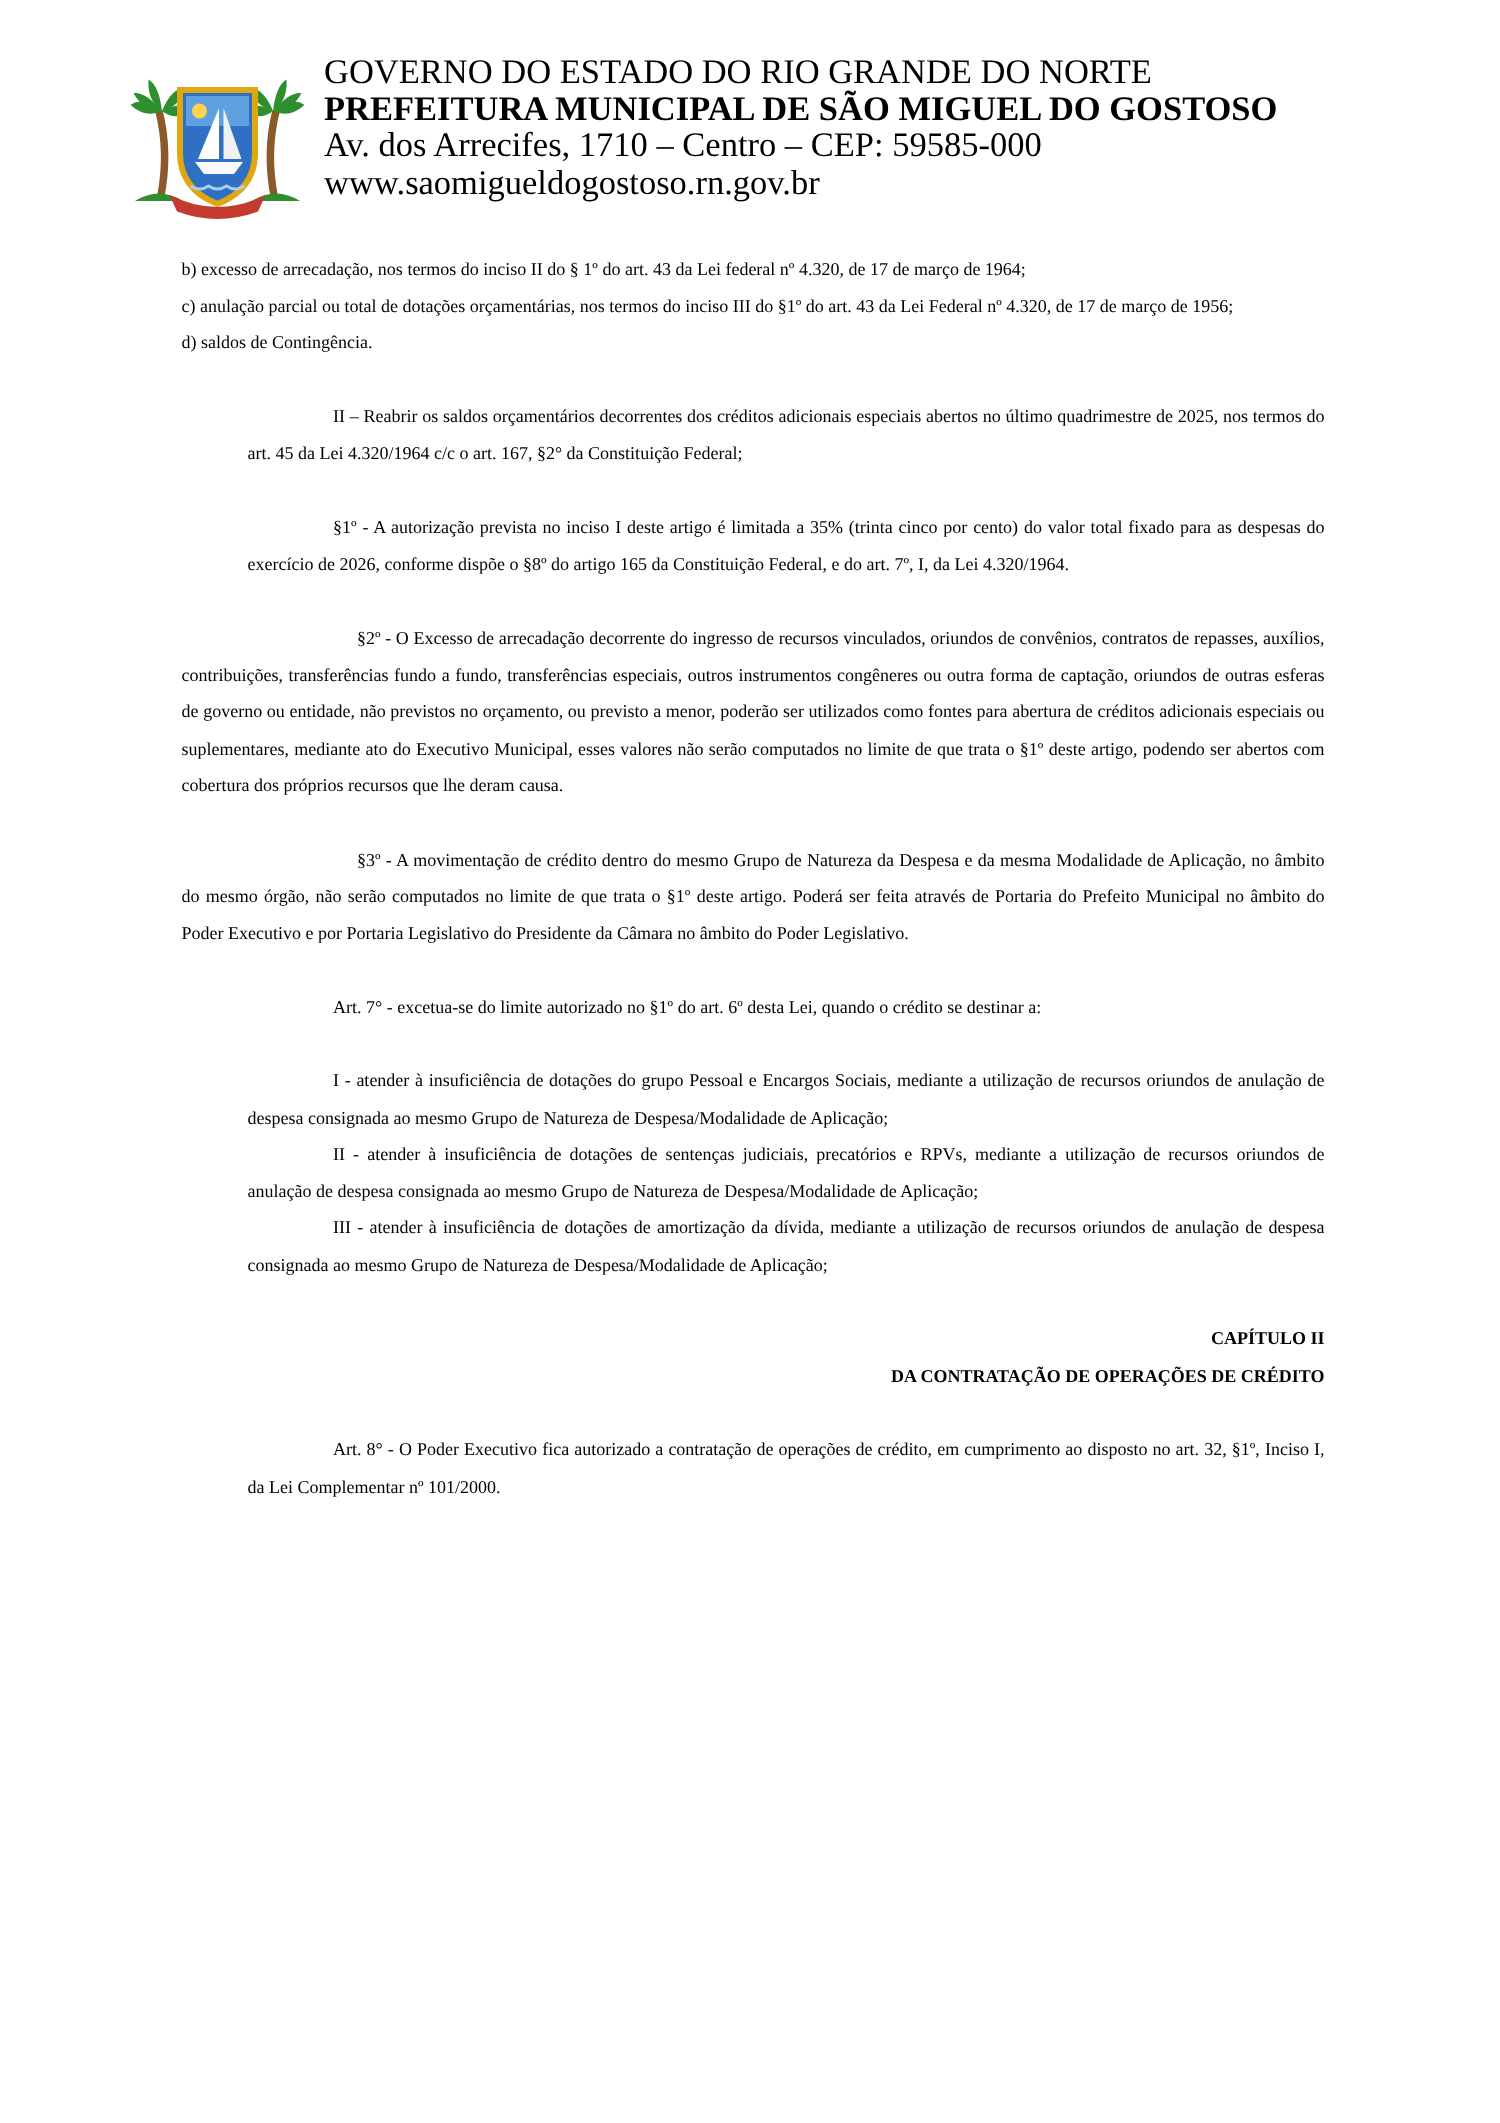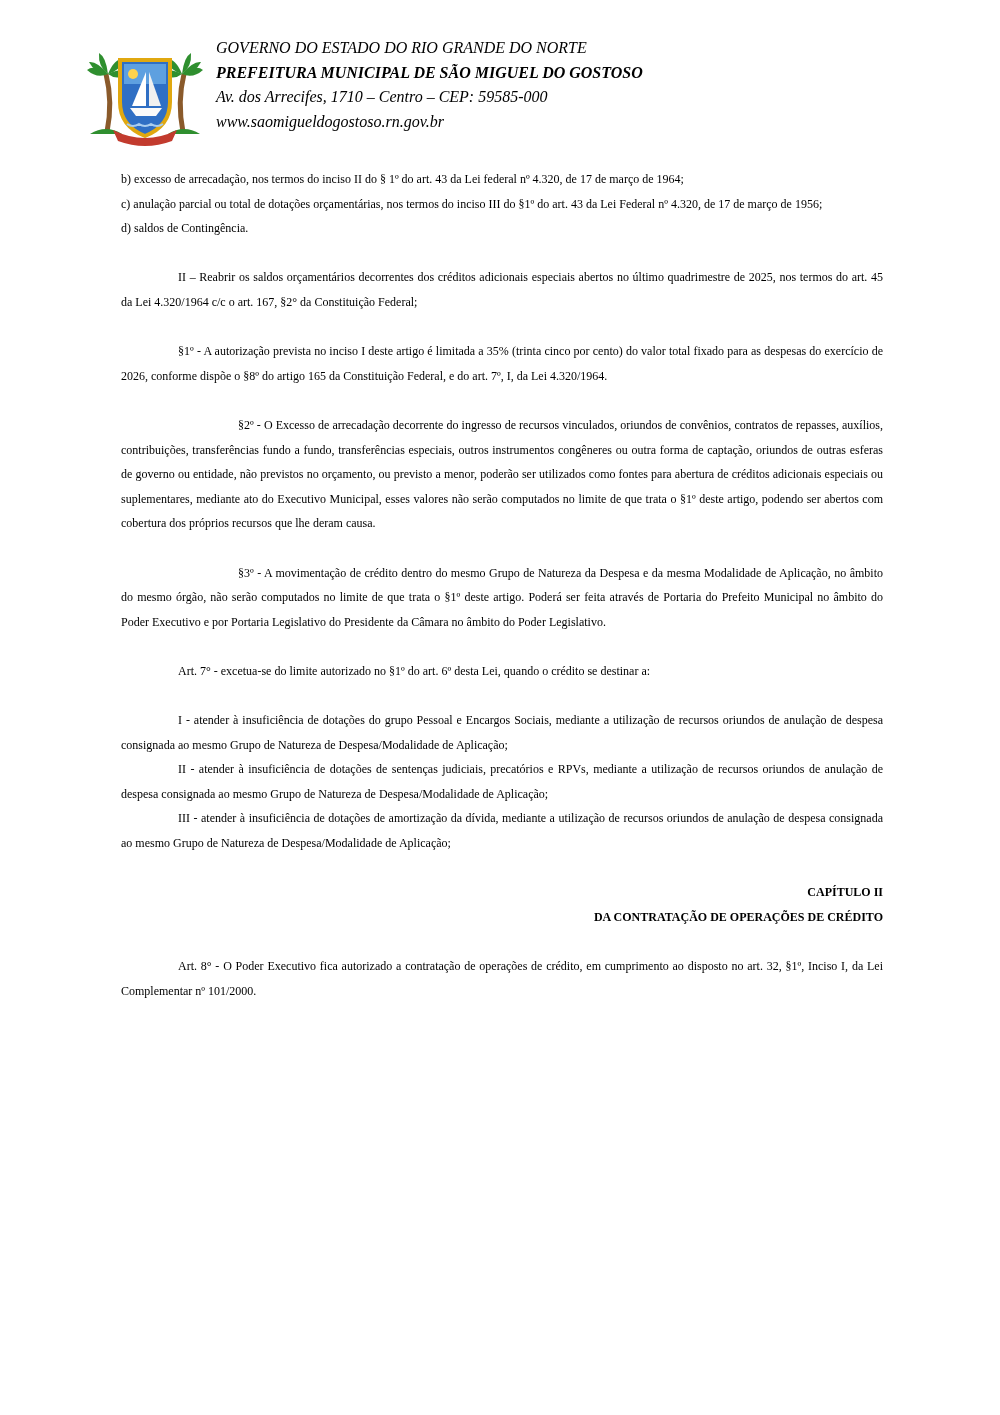--- a/index.html
+++ b/index.html
@@ -15,30 +15,30 @@
     background:#ffffff;
     overflow:hidden;
   }
   .letterhead {
     display:flex;
     align-items:flex-start;
     margin:34px 0 0 86px;
   }
   .logo { width:118px; height:112px; flex:0 0 auto; }
   .header-text { margin-left:12px; padding-top:2px; }
-  .h-line { font-size:16px; line-height:24.5px; white-space:nowrap;font-style:italic; }
+  .h-line { font-size:23px; line-height:24.5px; white-space:nowrap; }
   .h-bold { font-weight:bold; }
   .doc-body {
     width:762px;
     margin:21px 0 0 121px;
     font-size:12px;
     line-height:24.6px;
   }
   .para { text-align:justify; }
-  .indent1 { text-indent:57px; }
+  .indent1 { text-indent:57px;margin-left:44px; }
   .indent2 { text-indent:117px; }
   .space { margin-top:24.6px; }
   .heading { text-align:right; font-weight:bold; }
 </style>
 </head>
 <body>
 
 <div class="page">
 
   <header class="letterhead">

